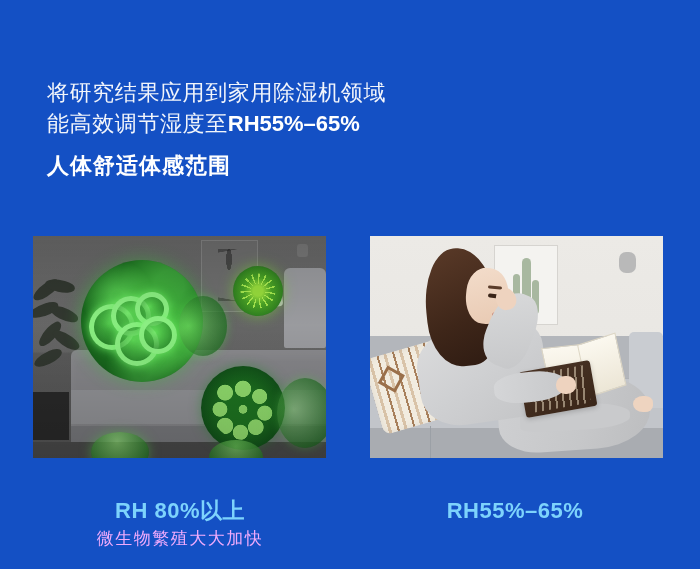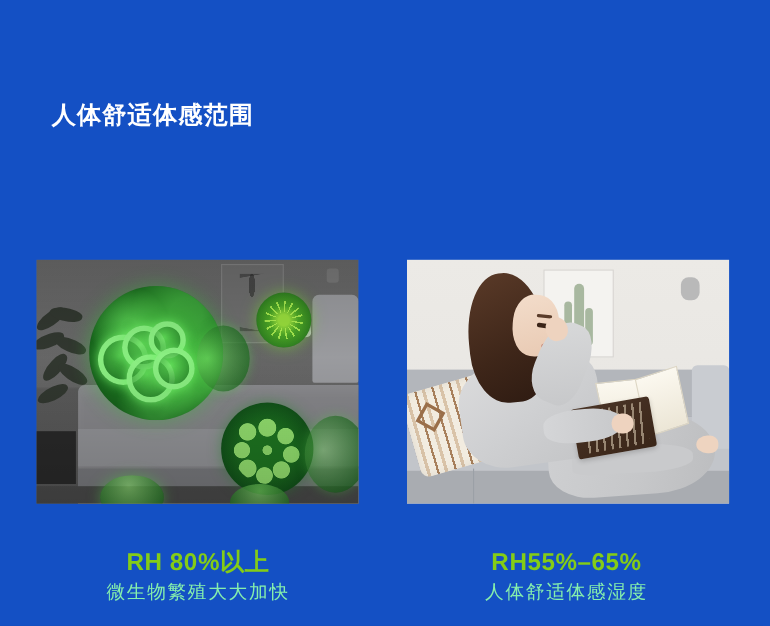--- a/index.html
+++ b/index.html
@@ -524,42 +524,44 @@
     position: absolute;
     top: 0;
     width: 320px;
     text-align: center;
   }
   .caption-col.left  { left: 20px; }
   .caption-col.right { left: 355px; }
   .cap-title {
     font-size: 22px;
     font-weight: 700;
-    color: #84cc16;
+    color: #7dd3fc;
     letter-spacing: 0.5px;
     line-height: 28px;
     white-space: nowrap;
   }
   .cap-sub {
     margin-top: 3px;
     font-size: 17px;
     font-weight: 400;
-    color: #86efac;
+    color: #f0abfc;
     letter-spacing: 1.5px;
     line-height: 22px;
     white-space: nowrap;
   }
 </style>
 </head>
 <body>
 
 <div class="poster">
 
 
   <div class="body-copy">
+    <div class="body-line spaced">将研究结果应用到家用除湿机领域</div>
+    <div class="body-line spaced"><span>能高效调节湿度至</span><span class="emph">RH55%–65%</span></div>
     <div class="body-line strong">人体舒适体感范围</div>
   </div>
 
   <div class="panels">
 
     <div class="panel left">
       <div class="scene scene-dim">
         <div class="wall-art"></div>
         <div class="wall-knob"></div>
 
@@ -644,17 +646,16 @@
     </div>
   </div>
 
   <div class="captions">
     <div class="caption-col left">
       <div class="cap-title">RH 80%以上</div>
       <div class="cap-sub">微生物繁殖大大加快</div>
     </div>
     <div class="caption-col right">
       <div class="cap-title">RH55%–65%</div>
-      <div class="cap-sub">人体舒适体感湿度</div>
     </div>
   </div>
 
 </div>
 
 </body></html>

